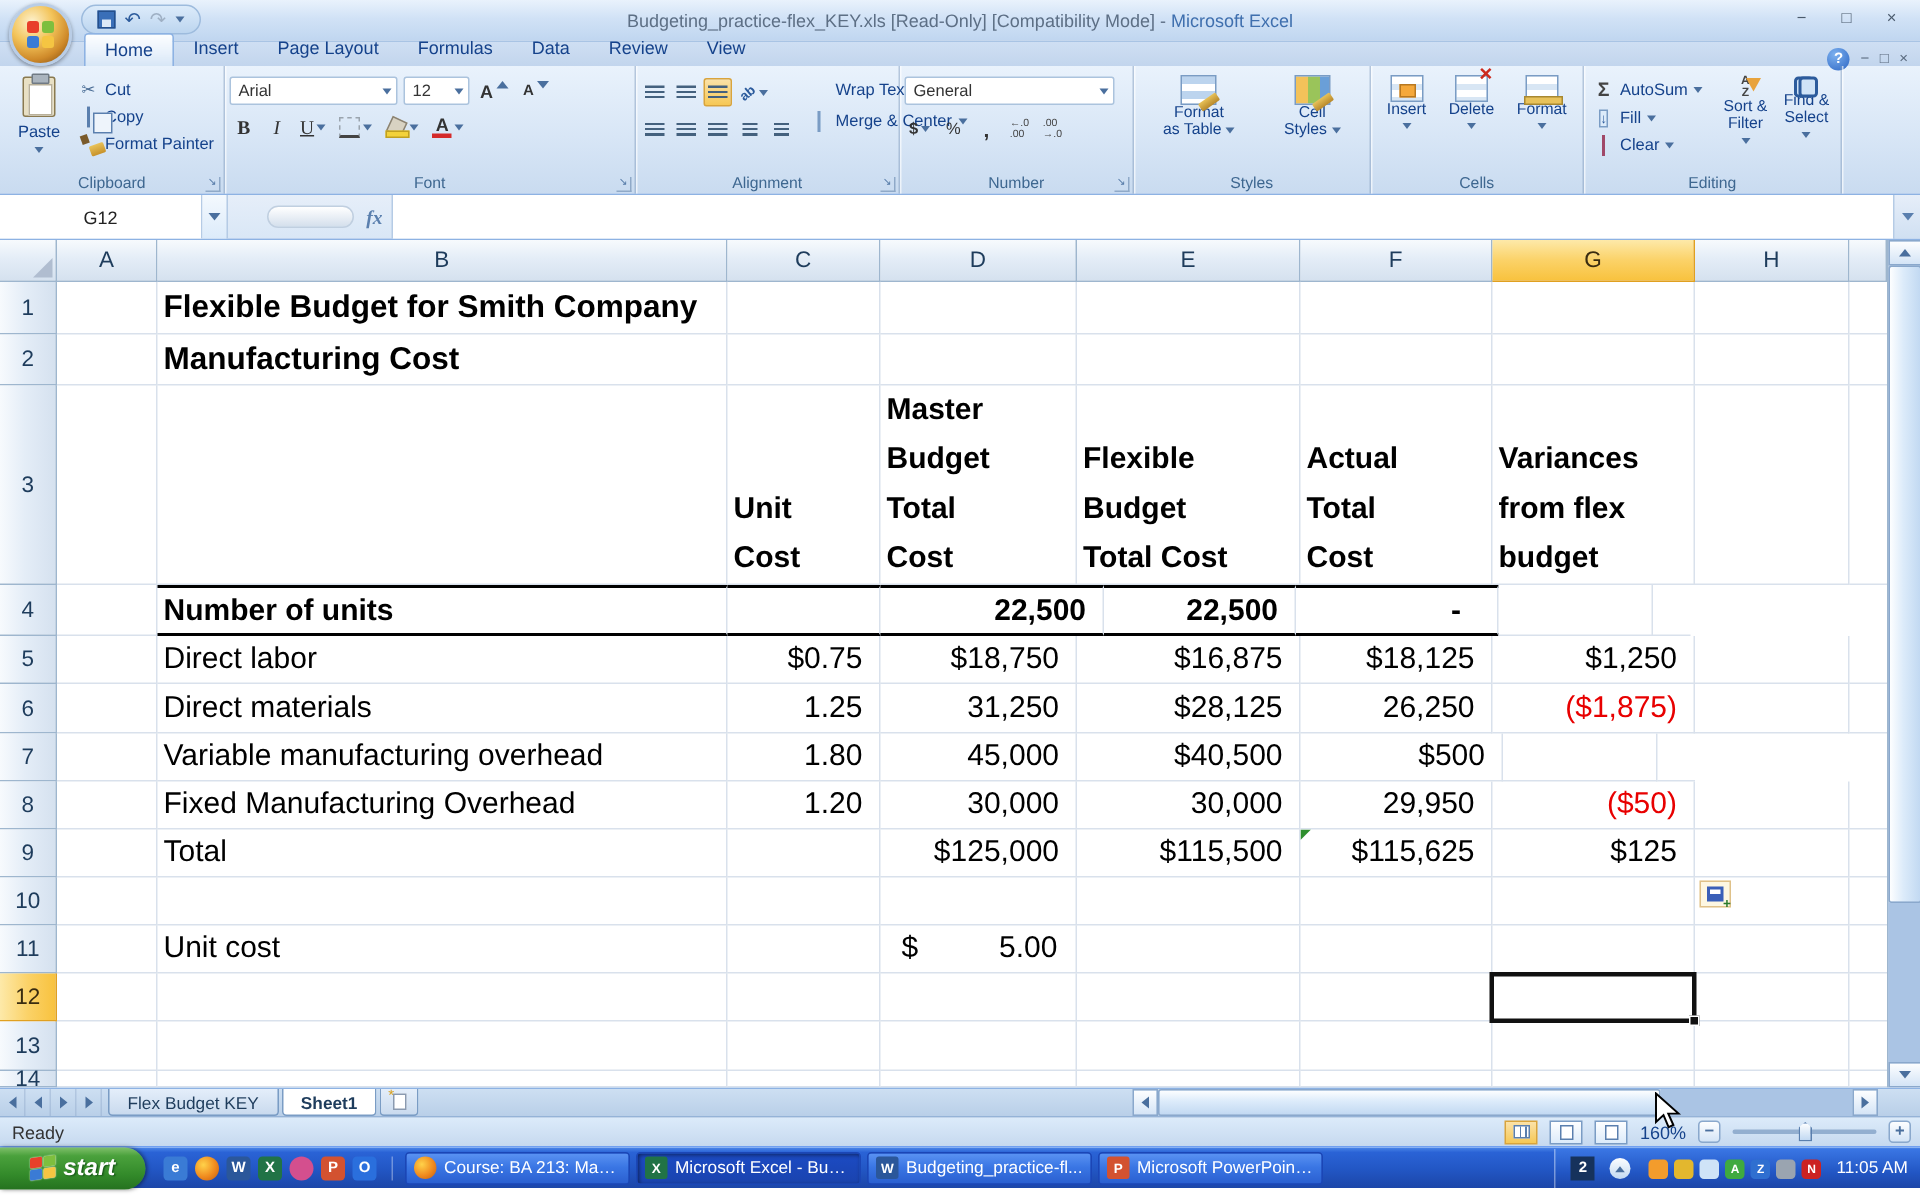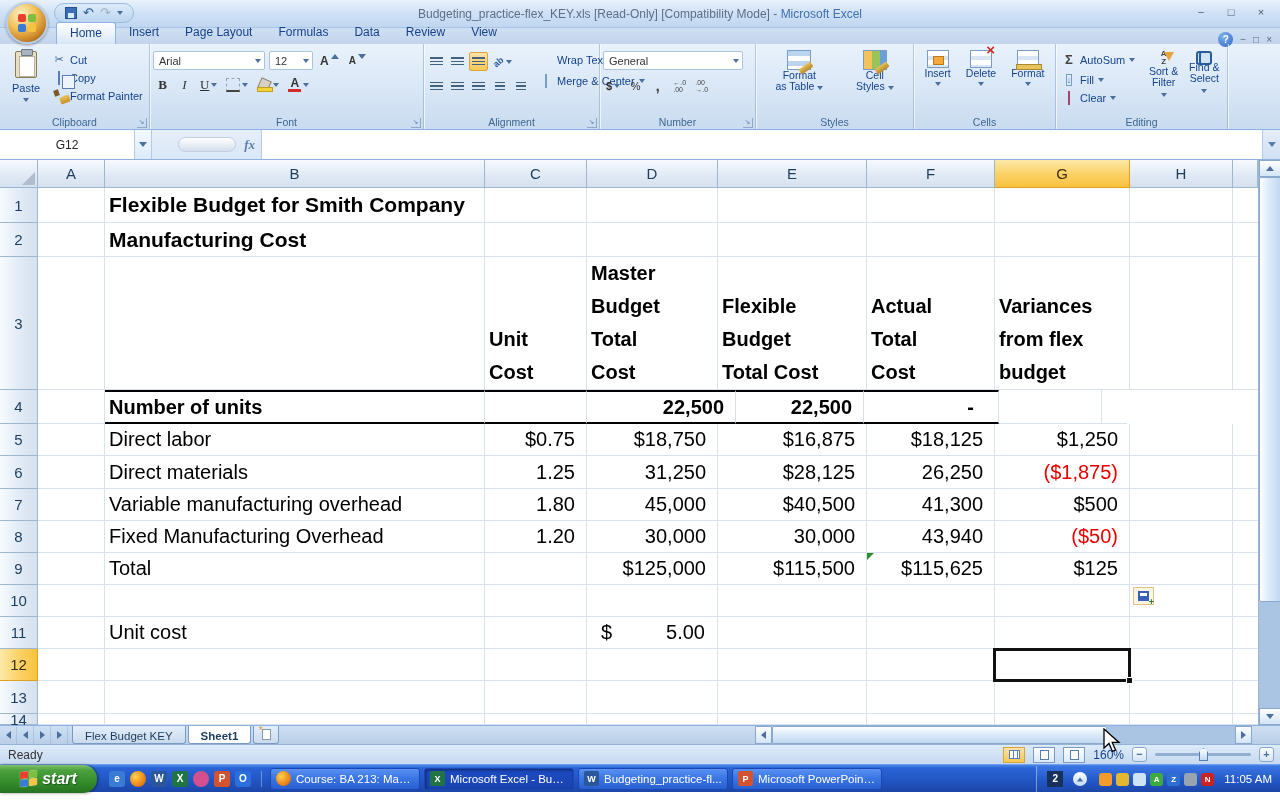--- a/index.html
+++ b/index.html
@@ -582,33 +582,32 @@
           <div class="scell" style="width: 103px;"></div>
           <div class="scell filler" style="width: 25px;"></div>
         </div>
         <div class="srow" style="height: 32px;">
           <div class="rowhead" style="width: 38px;">7</div>
           <div class="scell" style="width: 67px;"></div>
           <div class="scell" style="width: 380px;">Variable manufacturing overhead</div>
           <div class="scell num" style="width: 102px;">1.80</div>
           <div class="scell num" style="width: 131px;">45,000</div>
           <div class="scell num" style="width: 149px;">$40,500</div>
-          <div class="scell num" style="width: 128px;">41,300</div>
           <div class="scell num" style="width: 135px;">$500</div>
           <div class="scell" style="width: 103px;"></div>
           <div class="scell filler" style="width: 25px;"></div>
         </div>
         <div class="srow" style="height: 32px;">
           <div class="rowhead" style="width: 38px;">8</div>
           <div class="scell" style="width: 67px;"></div>
           <div class="scell" style="width: 380px;">Fixed Manufacturing Overhead</div>
           <div class="scell num" style="width: 102px;">1.20</div>
           <div class="scell num" style="width: 131px;">30,000</div>
           <div class="scell num" style="width: 149px;">30,000</div>
-          <div class="scell num" style="width: 128px;">43,940</div>
+          <div class="scell num" style="width: 128px;">29,950</div>
           <div class="scell num red" style="width: 135px;">($50)</div>
           <div class="scell" style="width: 103px;"></div>
           <div class="scell filler" style="width: 25px;"></div>
         </div>
         <div class="srow" style="height: 32px;">
           <div class="rowhead" style="width: 38px;">9</div>
           <div class="scell" style="width: 67px;"></div>
           <div class="scell" style="width: 380px;">Total</div>
           <div class="scell" style="width: 102px;"></div>
           <div class="scell num" style="width: 131px;">$125,000</div>

